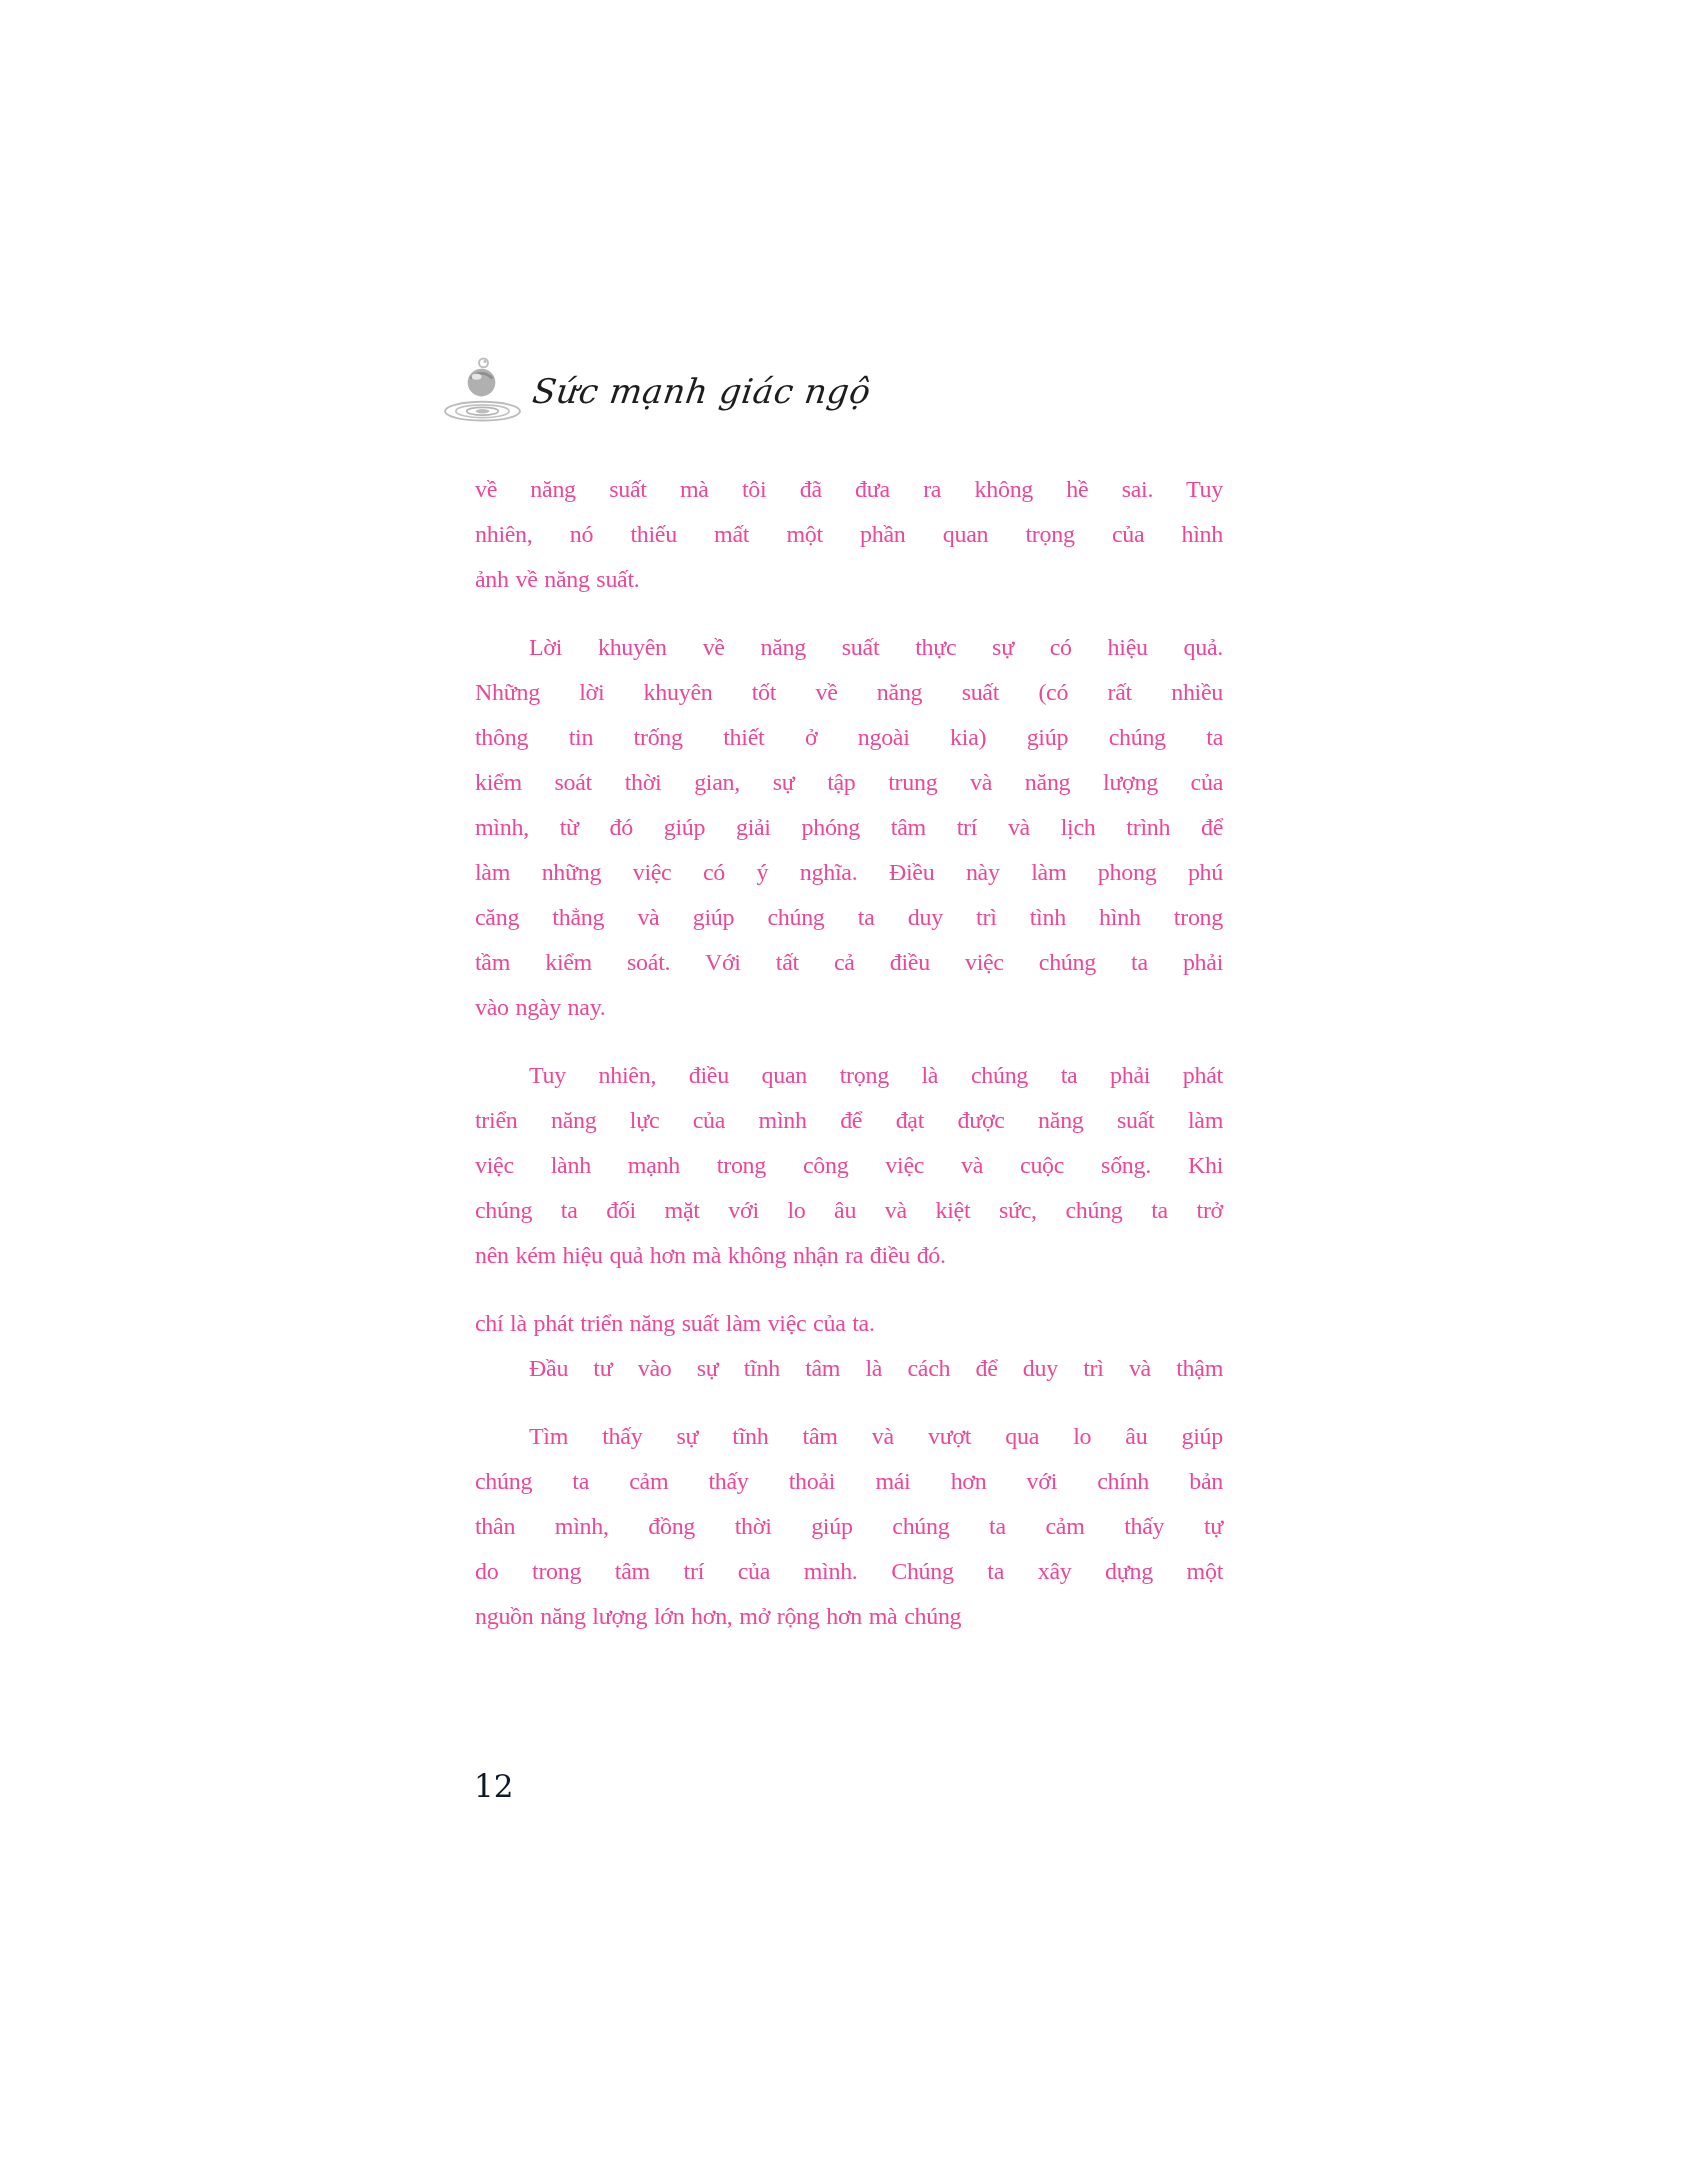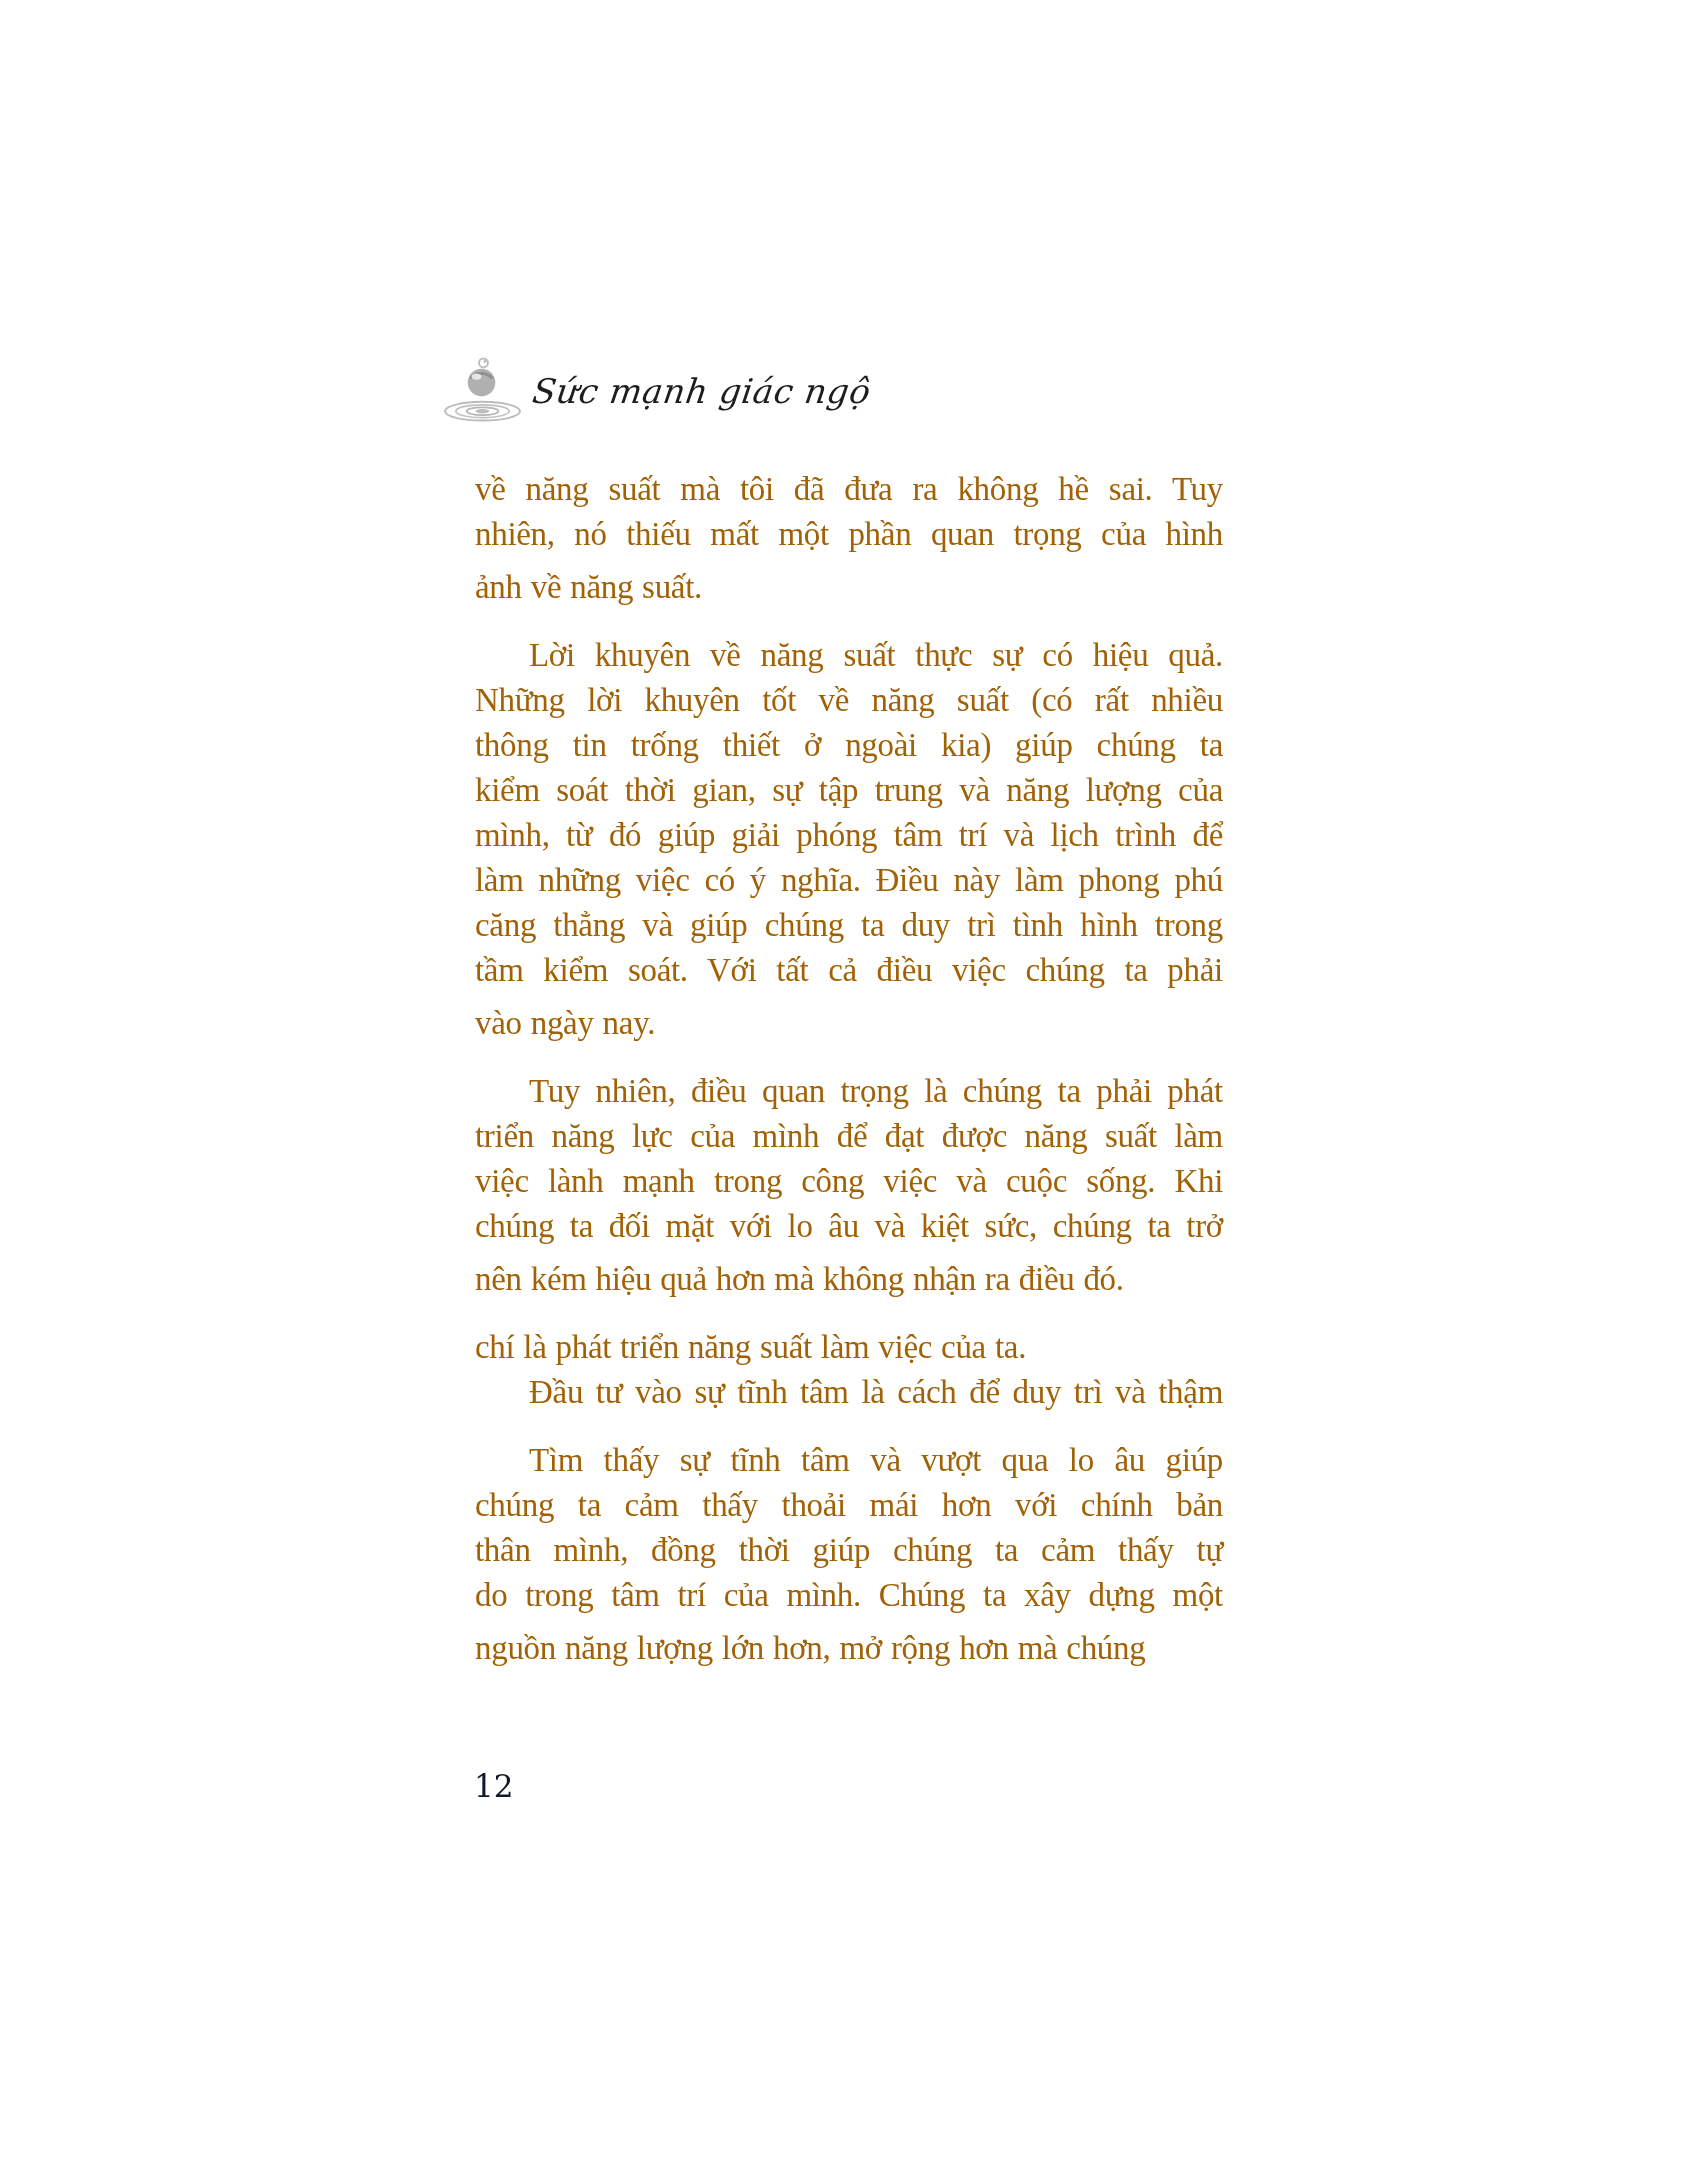--- a/index.html
+++ b/index.html
@@ -35,38 +35,37 @@
     letter-spacing: 0.5px;
     color: #1d1d1d;
     transform: skewX(-8deg);
     white-space: nowrap;
   }
   .body-text {
     position: absolute;
     left: 475px;
     top: 467px;
     width: 748px;
-    font-size: 33px;
+    font-size: 24px;
     line-height: 45px;
-    color: #a16207;
+    color: #ec4899;
   }
   .para {
     margin: 0 0 23px 0;
   }
   .para:last-child { margin-bottom: 0; }
   .line {
     text-align: justify;
     text-align-last: justify;
     letter-spacing: -0.3px;
     word-spacing: 1px;
   }
   .line.last {
     text-align: left;
     text-align-last: left;
-    margin-top: 8px;
   }
   .line.indent {
     text-indent: 54px;
   }
   .page-number {
     position: absolute;
     left: 474px;
     top: 1768px;
     font-family: "DejaVu Serif", serif;
     font-size: 31px;

